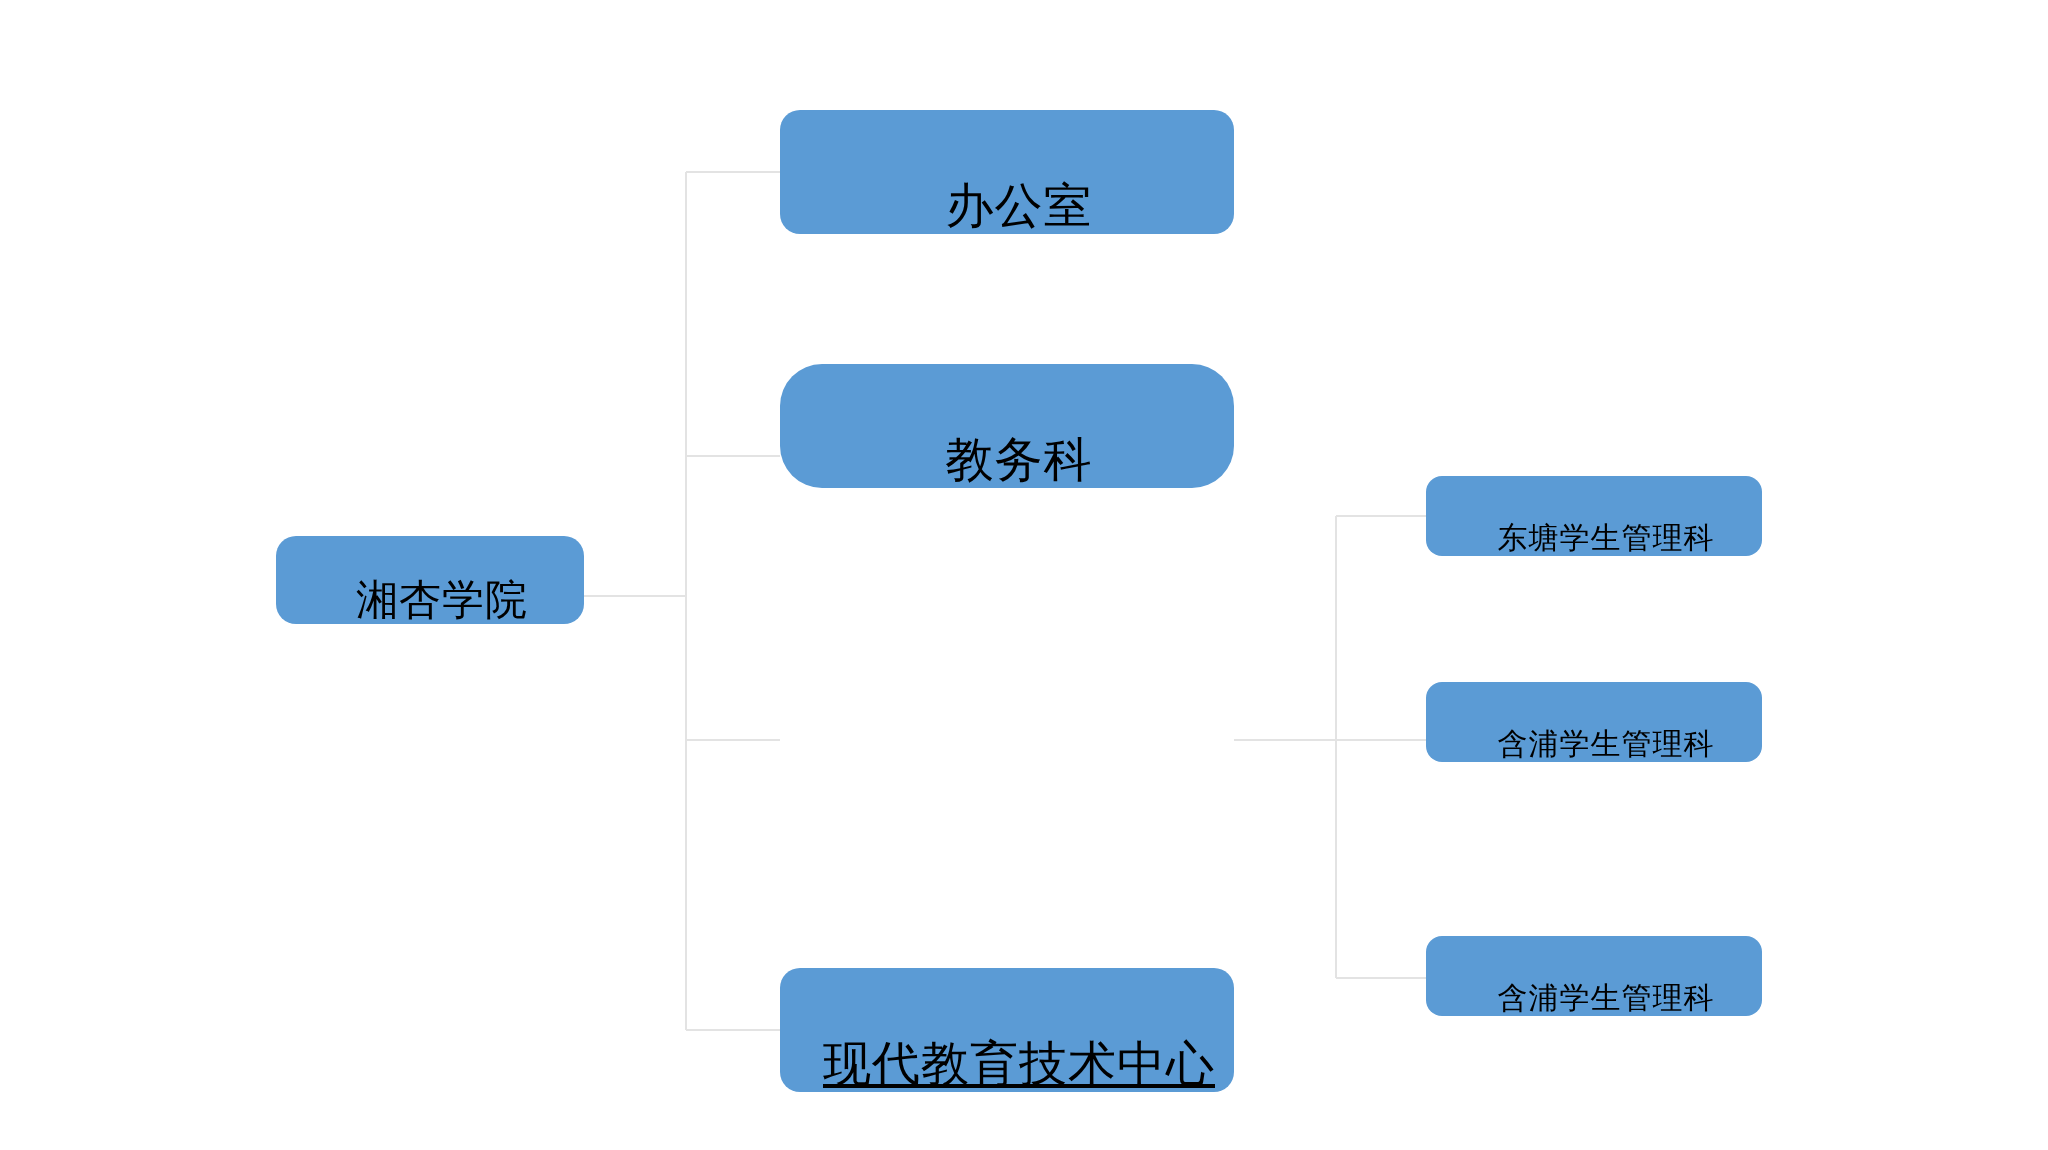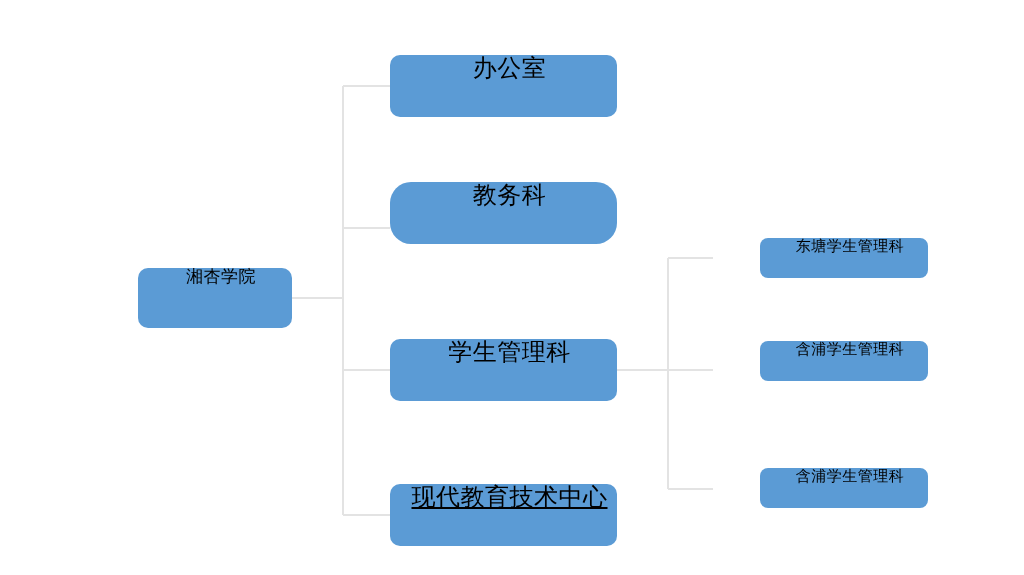--- a/index.html
+++ b/index.html
@@ -27,57 +27,56 @@
     top: 0;
     width: 1024px;
     height: 575px;
     pointer-events: none;
   }
   
   .node {
     position: absolute;
     box-sizing: border-box;
     display: flex;
-    align-items: flex-start;
+    align-items: flex-end;
     justify-content: center;
     text-align: center;
     color: #000000;
     background: #5B9BD5;
     border-radius: 9px;
     line-height: 1.1;
     white-space: nowrap;
     letter-spacing: 0.5px;
     padding-left: 12px;
   }
   .node.root {
     left: 138px;
     top: 268px;
     width: 154px;
-    height: 60px;
-    font-size: 17px;
+    height: 44px;
+    font-size: 21px;
     border-radius: 10px;
   }
   .node.branch {
     left: 390px;
     width: 227px;
     height: 62px;
     font-size: 24px;
     border-radius: 10px;
   }
   .node.branch.b0 { top: 55px; }
   .node.branch.b1 { top: 182px; border-radius: 21px; }
   .node.branch.b2 { top: 339px; }
   .node.branch.b3 { top: 484px; text-decoration: underline; }
   .node.leaf {
     left: 713px;
     width: 168px;
     height: 40px;
     font-size: 15px;
     border-radius: 8px;
-    margin-left: 47px;
   }
   .node.leaf.l0 { top: 238px; }
   .node.leaf.l1 { top: 341px; }
   .node.leaf.l2 { top: 468px; }
 </style>
 </head>
 <body>
 
 <div id="canvas">
 
@@ -106,23 +105,20 @@
   <div class="node root">
     <span>湘杏学院</span>
   </div>
 
   <div class="node branch b0">
     <span>办公室</span>
   </div>
   <div class="node branch b1">
     <span>教务科</span>
   </div>
-  <div class="node branch b2">
-    <span>学生管理科</span>
-  </div>
   <div class="node branch b3">
     <span>现代教育技术中心</span>
   </div>
 
   <div class="node leaf l0">
     <span>东塘学生管理科</span>
   </div>
   <div class="node leaf l1">
     <span>含浦学生管理科</span>
   </div>

